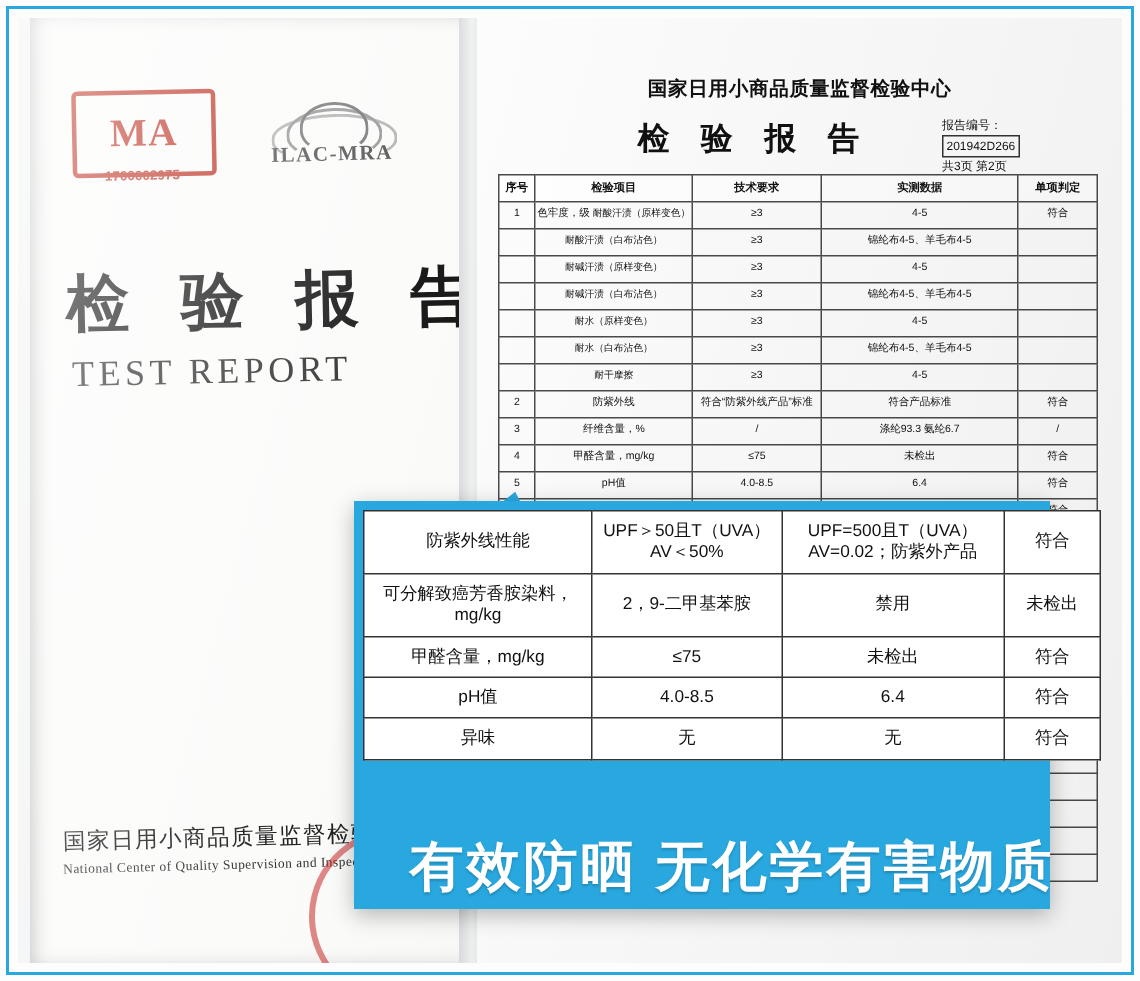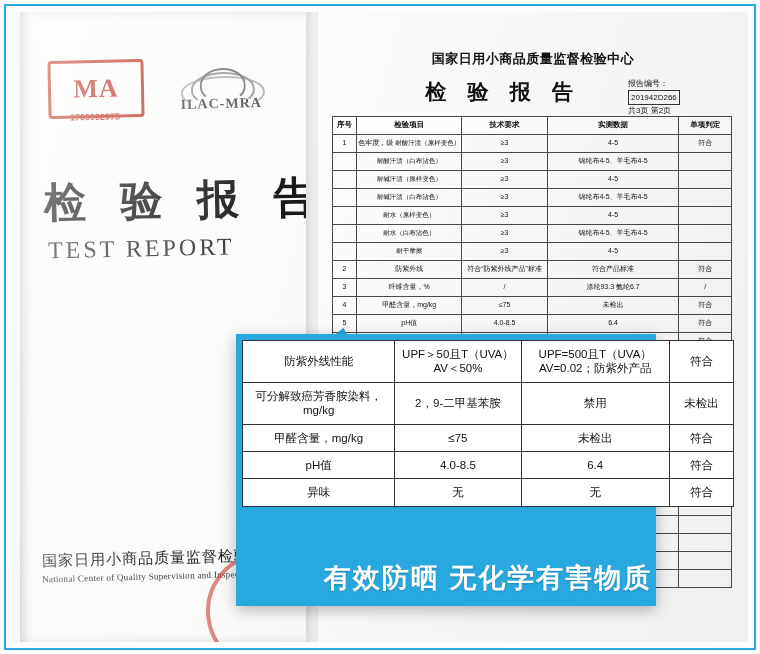--- a/index.html
+++ b/index.html
@@ -163,41 +163,42 @@
     border-right:44px solid transparent;
     border-bottom:40px solid #29a8e0;
     transform:rotate(20deg);
   }
 
   
   .callout{
     position:absolute;left:236px;top:334px;width:420px;height:272px;
     background:#29a8e0;
     box-shadow:0 4px 14px rgba(0,0,0,.28);
+    padding-left:44px;
   }
   .callout-tbl{
     position:absolute;left:6px;top:6px;width:492px;
     border-collapse:collapse;background:#ffffff;
     table-layout:fixed;
   }
   .callout-tbl td{
     border:1px solid #333;
     font-size:11.5px;color:#111;text-align:center;
     padding:6px 4px;
     line-height:1.25;
     background:#fff;
   }
   .c1{width:152px;}
   .c2{width:126px;}
   .c3{width:148px;}
   .c4{width:64px;}
   .banner{
     position:absolute;left:0;bottom:0;width:504px;height:56px;
     display:flex;align-items:center;justify-content:center;
-    color:#ffffff;font-size:27px;font-weight:bold;letter-spacing:2px;
+    color:#ffffff;font-size:36px;font-weight:bold;letter-spacing:2px;
     text-shadow:0 1px 2px rgba(0,0,0,.2);
   }
 </style>
 </head>
 <body>
 
 <div class="page">
   <div class="paper">
 
     <div class="cover">

